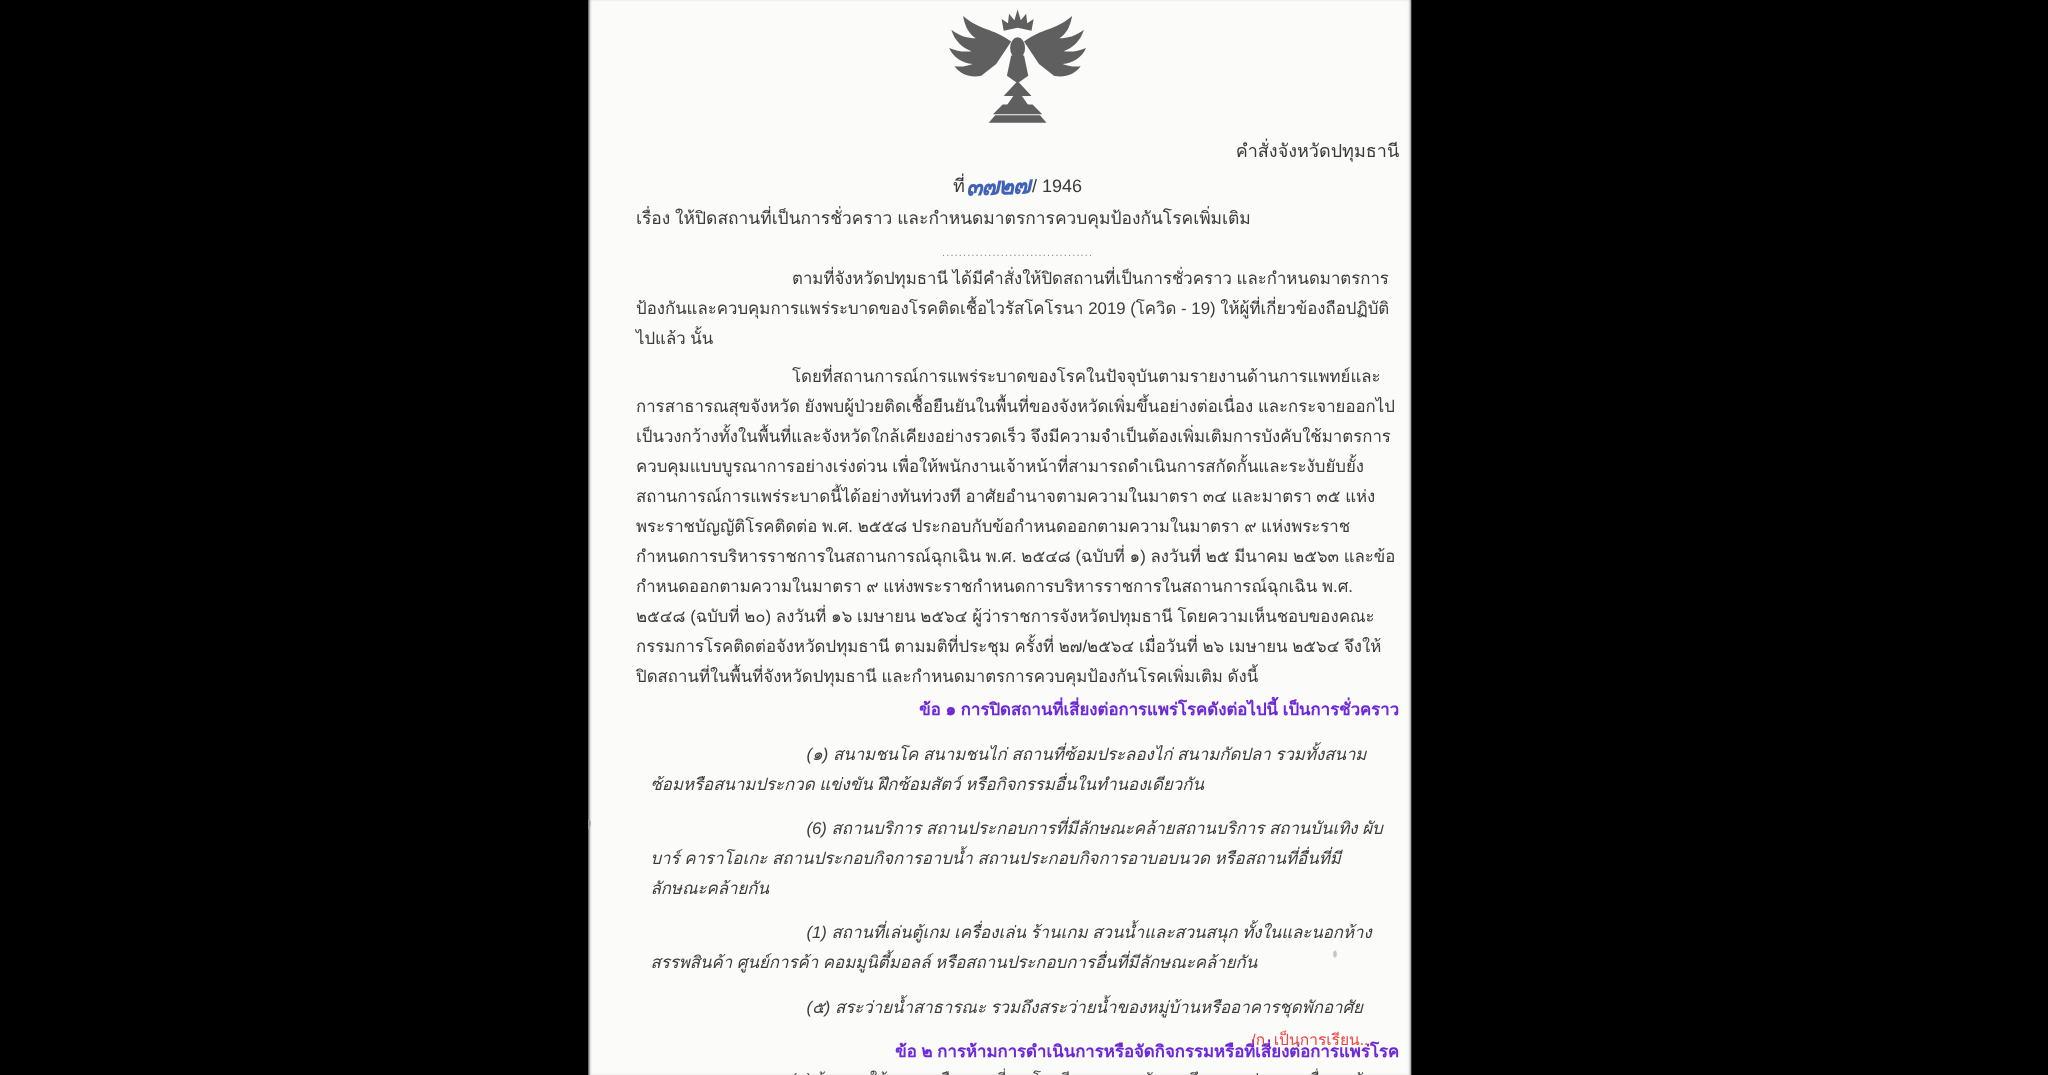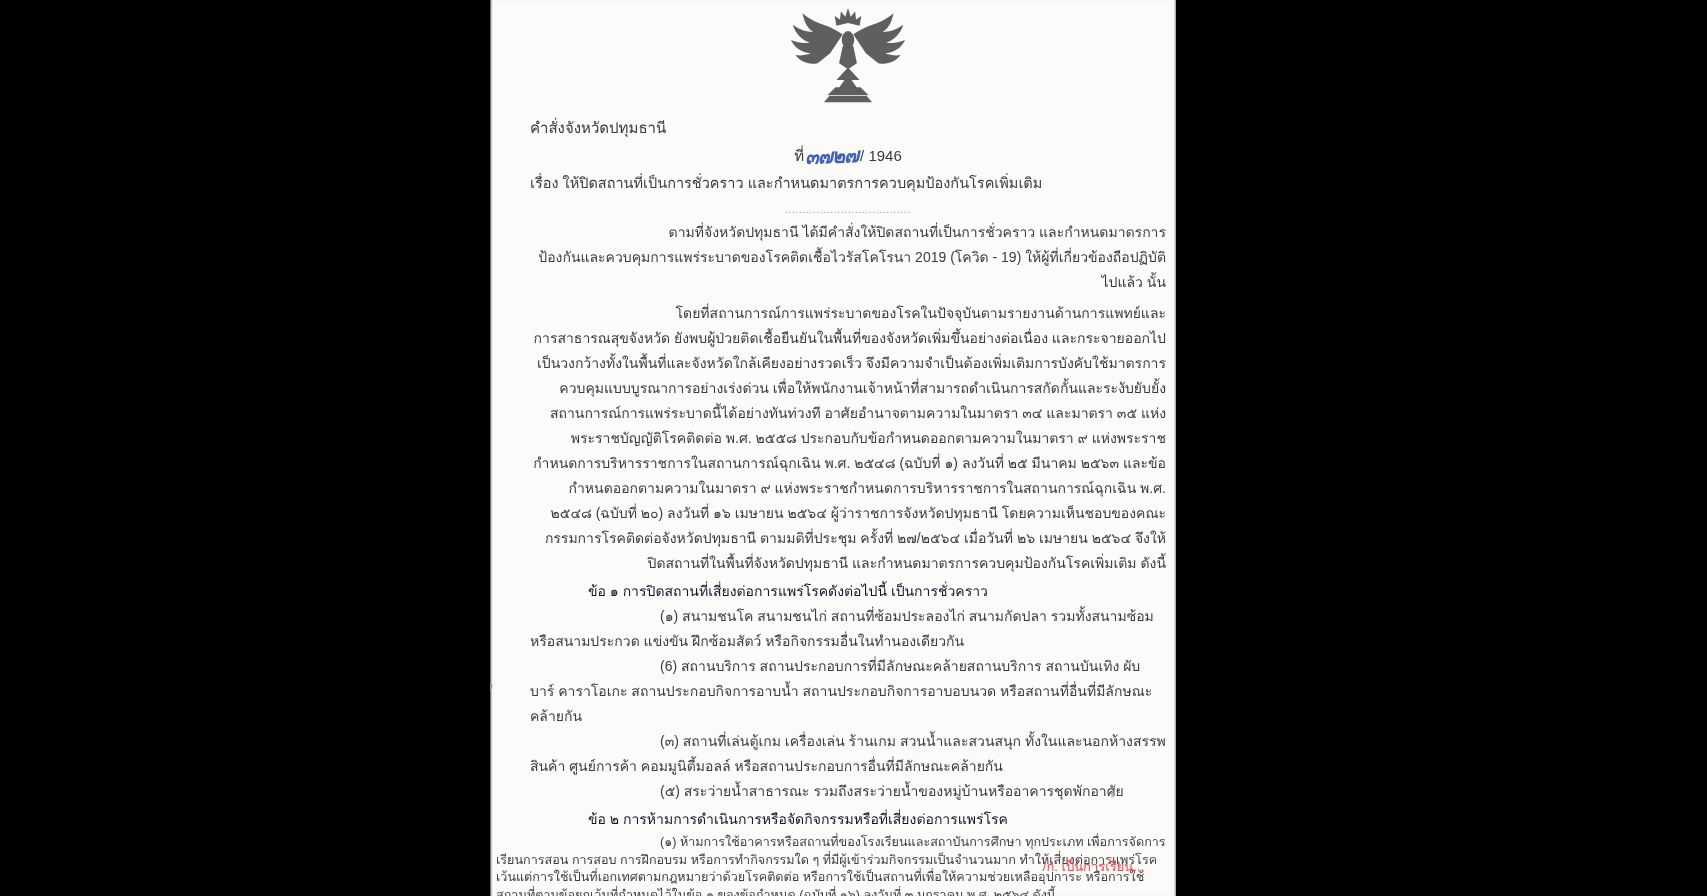--- a/index.html
+++ b/index.html
@@ -20,21 +20,21 @@
   }
   .content{
     position:relative;
     padding:0 10px 0 40px;
     color:#3c3c3c;
     font-size:14px;
     line-height:25px;
   }
   .emblem-wrap{text-align:center;margin:7px 0 0 0;}
   .emblem-wrap svg{width:118px;height:98px;opacity:.88;}
-  .doc-title{text-align:left;font-size:15px;margin:2px 0 0 0;color:#393939;}
+  .doc-title{text-align:right;font-size:15px;margin:2px 0 0 0;color:#393939;font-family:Liberation Mono, monospace;}
   .doc-no{text-align:center;font-size:15px;margin:2px 0 0 0;color:#393939;}
   .handwritten{
     display:inline-block;
     color:#3f62b8;
     font-size:20px;
     font-weight:bold;
     font-style:italic;
     transform:rotate(-2deg) translateY(2px);
     letter-spacing:-1px;
     margin:0 2px 0 1px;
@@ -42,28 +42,29 @@
   .subject{text-align:left;font-size:14.5px;margin:3px 0 0 0;color:#3c3c3c;}
   .dots-separator{
     text-align:center;
     font-size:9px;
     letter-spacing:1px;
     color:#8a8a8a;
     line-height:12px;
     margin:8px 0 4px 0;
     user-select:none;
   }
-  p.body-para{margin:6px 0 0 0;text-indent:130px;text-align:right;}
+  p.body-para{margin:6px 0 0 0;text-indent:130px;}
   p.no-top{margin-top:0;}
   .section-heading{
-    font-weight:normal;
-    color:#0f172a;
+    font-weight:bold;
+    color:#6d28d9;
     margin:3px 0 0 58px;
+    text-align:right;
   }
-  p.item{margin:0;text-indent:130px;}
+  p.item{margin:12px;text-indent:130px;font-style:italic;}
   .sec2-item{
     margin:2px 0 0 -34px;
     font-size:12.6px;
     line-height:17.6px;
     text-indent:164px;
     color:#404040;
   }
   .footer-note{
     position:absolute;
     right:32px;
@@ -104,21 +105,21 @@
 
     <div class="dots-separator">....................................</div>
 
     <p class="body-para no-top">ตามที่จังหวัดปทุมธานี ได้มีคำสั่งให้ปิดสถานที่เป็นการชั่วคราว และกำหนดมาตรการป้องกันและควบคุมการแพร่ระบาดของโรคติดเชื้อไวรัสโคโรนา 2019 (โควิด - 19) ให้ผู้ที่เกี่ยวข้องถือปฏิบัติไปแล้ว นั้น</p>
 
     <p class="body-para">โดยที่สถานการณ์การแพร่ระบาดของโรคในปัจจุบันตามรายงานด้านการแพทย์และการสาธารณสุขจังหวัด ยังพบผู้ป่วยติดเชื้อยืนยันในพื้นที่ของจังหวัดเพิ่มขึ้นอย่างต่อเนื่อง และกระจายออกไปเป็นวงกว้างทั้งในพื้นที่และจังหวัดใกล้เคียงอย่างรวดเร็ว จึงมีความจำเป็นต้องเพิ่มเติมการบังคับใช้มาตรการควบคุมแบบบูรณาการอย่างเร่งด่วน เพื่อให้พนักงานเจ้าหน้าที่สามารถดำเนินการสกัดกั้นและระงับยับยั้งสถานการณ์การแพร่ระบาดนี้ได้อย่างทันท่วงที อาศัยอำนาจตามความในมาตรา ๓๔ และมาตรา ๓๕ แห่งพระราชบัญญัติโรคติดต่อ พ.ศ. ๒๕๕๘ ประกอบกับข้อกำหนดออกตามความในมาตรา ๙ แห่งพระราชกำหนดการบริหารราชการในสถานการณ์ฉุกเฉิน พ.ศ. ๒๕๔๘ (ฉบับที่ ๑) ลงวันที่ ๒๕ มีนาคม ๒๕๖๓ และข้อกำหนดออกตามความในมาตรา ๙ แห่งพระราชกำหนดการบริหารราชการในสถานการณ์ฉุกเฉิน พ.ศ. ๒๕๔๘ (ฉบับที่ ๒๐) ลงวันที่ ๑๖ เมษายน ๒๕๖๔ ผู้ว่าราชการจังหวัดปทุมธานี โดยความเห็นชอบของคณะกรรมการโรคติดต่อจังหวัดปทุมธานี ตามมติที่ประชุม ครั้งที่ ๒๗/๒๕๖๔ เมื่อวันที่ ๒๖ เมษายน ๒๕๖๔ จึงให้ปิดสถานที่ในพื้นที่จังหวัดปทุมธานี และกำหนดมาตรการควบคุมป้องกันโรคเพิ่มเติม ดังนี้</p>
 
     <div class="section-heading">ข้อ ๑ การปิดสถานที่เสี่ยงต่อการแพร่โรคดังต่อไปนี้ เป็นการชั่วคราว</div>
     <p class="item">(๑) สนามชนโค สนามชนไก่ สถานที่ซ้อมประลองไก่ สนามกัดปลา รวมทั้งสนามซ้อมหรือสนามประกวด แข่งขัน ฝึกซ้อมสัตว์ หรือกิจกรรมอื่นในทำนองเดียวกัน</p>
     <p class="item">(6) สถานบริการ สถานประกอบการที่มีลักษณะคล้ายสถานบริการ สถานบันเทิง ผับ บาร์ คาราโอเกะ สถานประกอบกิจการอาบน้ำ สถานประกอบกิจการอาบอบนวด หรือสถานที่อื่นที่มีลักษณะคล้ายกัน</p>
-    <p class="item">(๓) สถานที่เล่นตู้เกม เครื่องเล่น ร้านเกม สวนน้ำและสวนสนุก ทั้งในและนอกห้างสรรพสินค้า ศูนย์การค้า คอมมูนิตี้มอลล์ หรือสถานประกอบการอื่นที่มีลักษณะคล้ายกัน</p>
+    <p class="item">(1) สถานที่เล่นตู้เกม เครื่องเล่น ร้านเกม สวนน้ำและสวนสนุก ทั้งในและนอกห้างสรรพสินค้า ศูนย์การค้า คอมมูนิตี้มอลล์ หรือสถานประกอบการอื่นที่มีลักษณะคล้ายกัน</p>
     <p class="item">(๕) สระว่ายน้ำสาธารณะ รวมถึงสระว่ายน้ำของหมู่บ้านหรืออาคารชุดพักอาศัย</p>
 
     <div class="section-heading">ข้อ ๒ การห้ามการดำเนินการหรือจัดกิจกรรมหรือที่เสี่ยงต่อการแพร่โรค</div>
     <p class="sec2-item">(๑) ห้ามการใช้อาคารหรือสถานที่ของโรงเรียนและสถาบันการศึกษา ทุกประเภท เพื่อการจัดการเรียนการสอน การสอบ การฝึกอบรม หรือการทำกิจกรรมใด ๆ ที่มีผู้เข้าร่วมกิจกรรมเป็นจำนวนมาก ทำให้เสี่ยงต่อการแพร่โรค เว้นแต่การใช้เป็นที่เอกเทศตามกฎหมายว่าด้วยโรคติดต่อ หรือการใช้เป็นสถานที่เพื่อให้ความช่วยเหลืออุปการะ หรือการใช้สถานที่ตามข้อยกเว้นที่กำหนดไว้ในข้อ ๑ ของข้อกำหนด (ฉบับที่ ๑๖) ลงวันที่ ๓ มกราคม พ.ศ. ๒๕๖๔ ดังนี้</p>
 
   </div>
 
   <div class="artifact a1"></div>
 
   <div class="artifact a3"></div>

